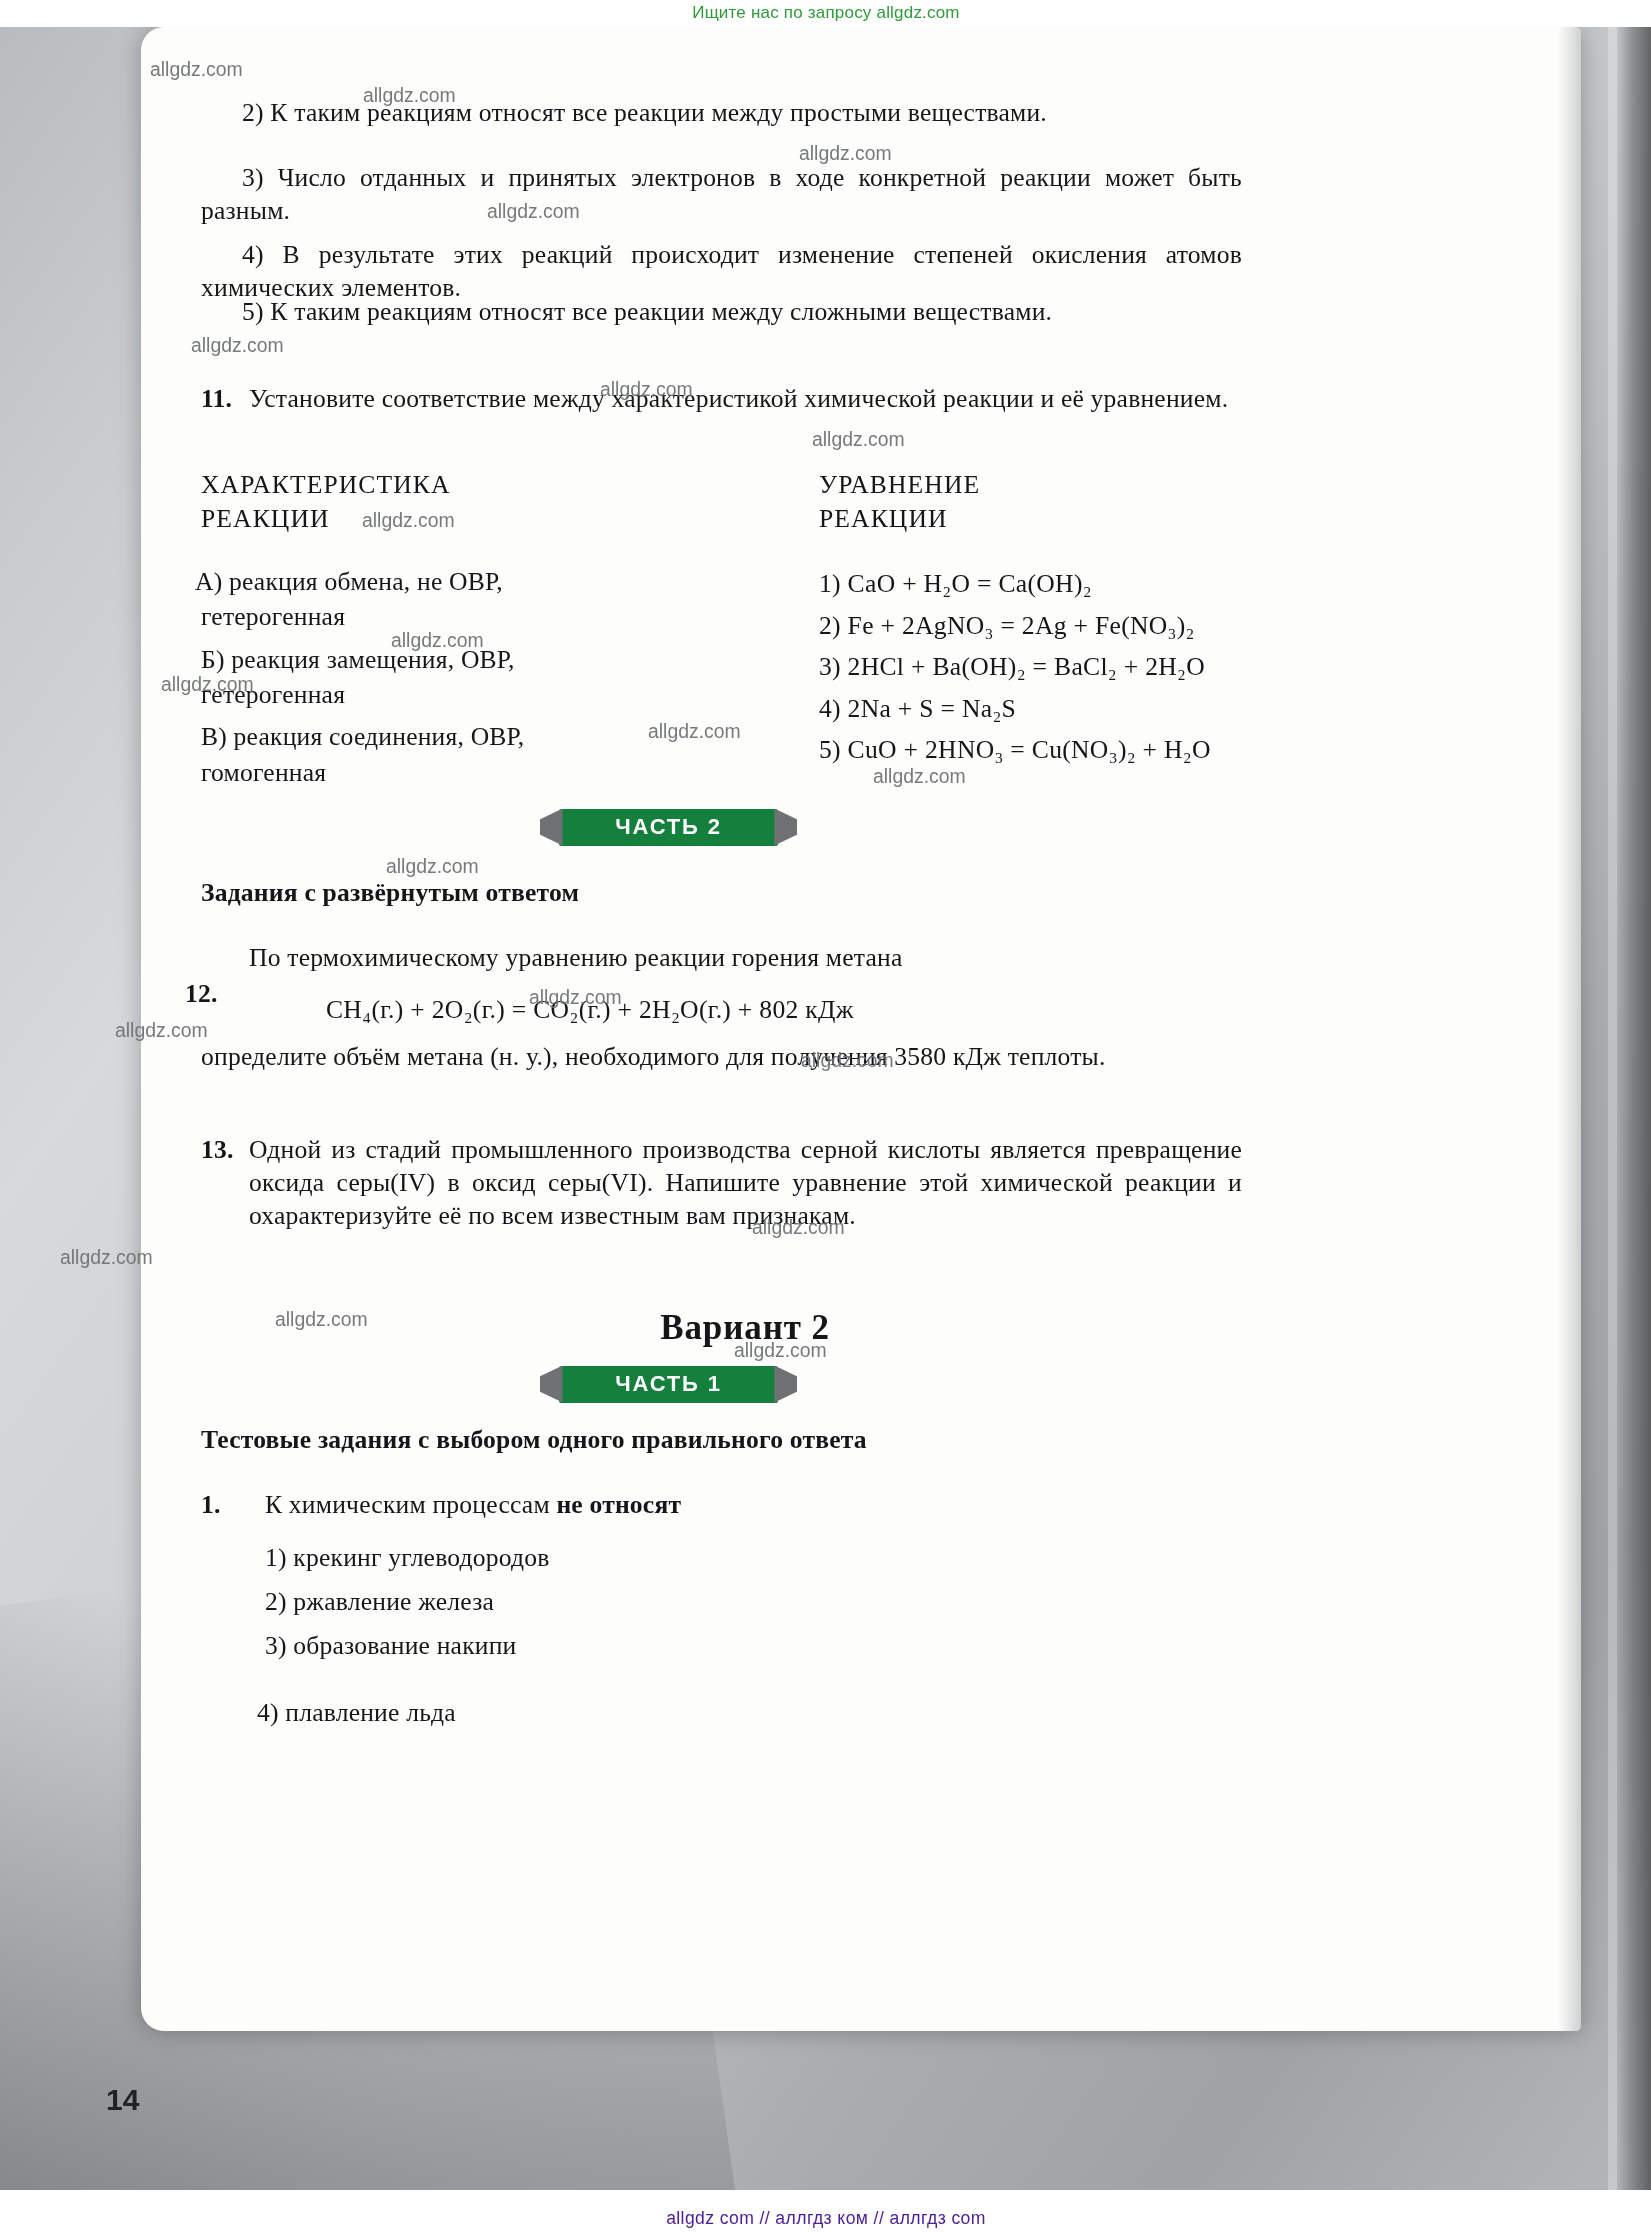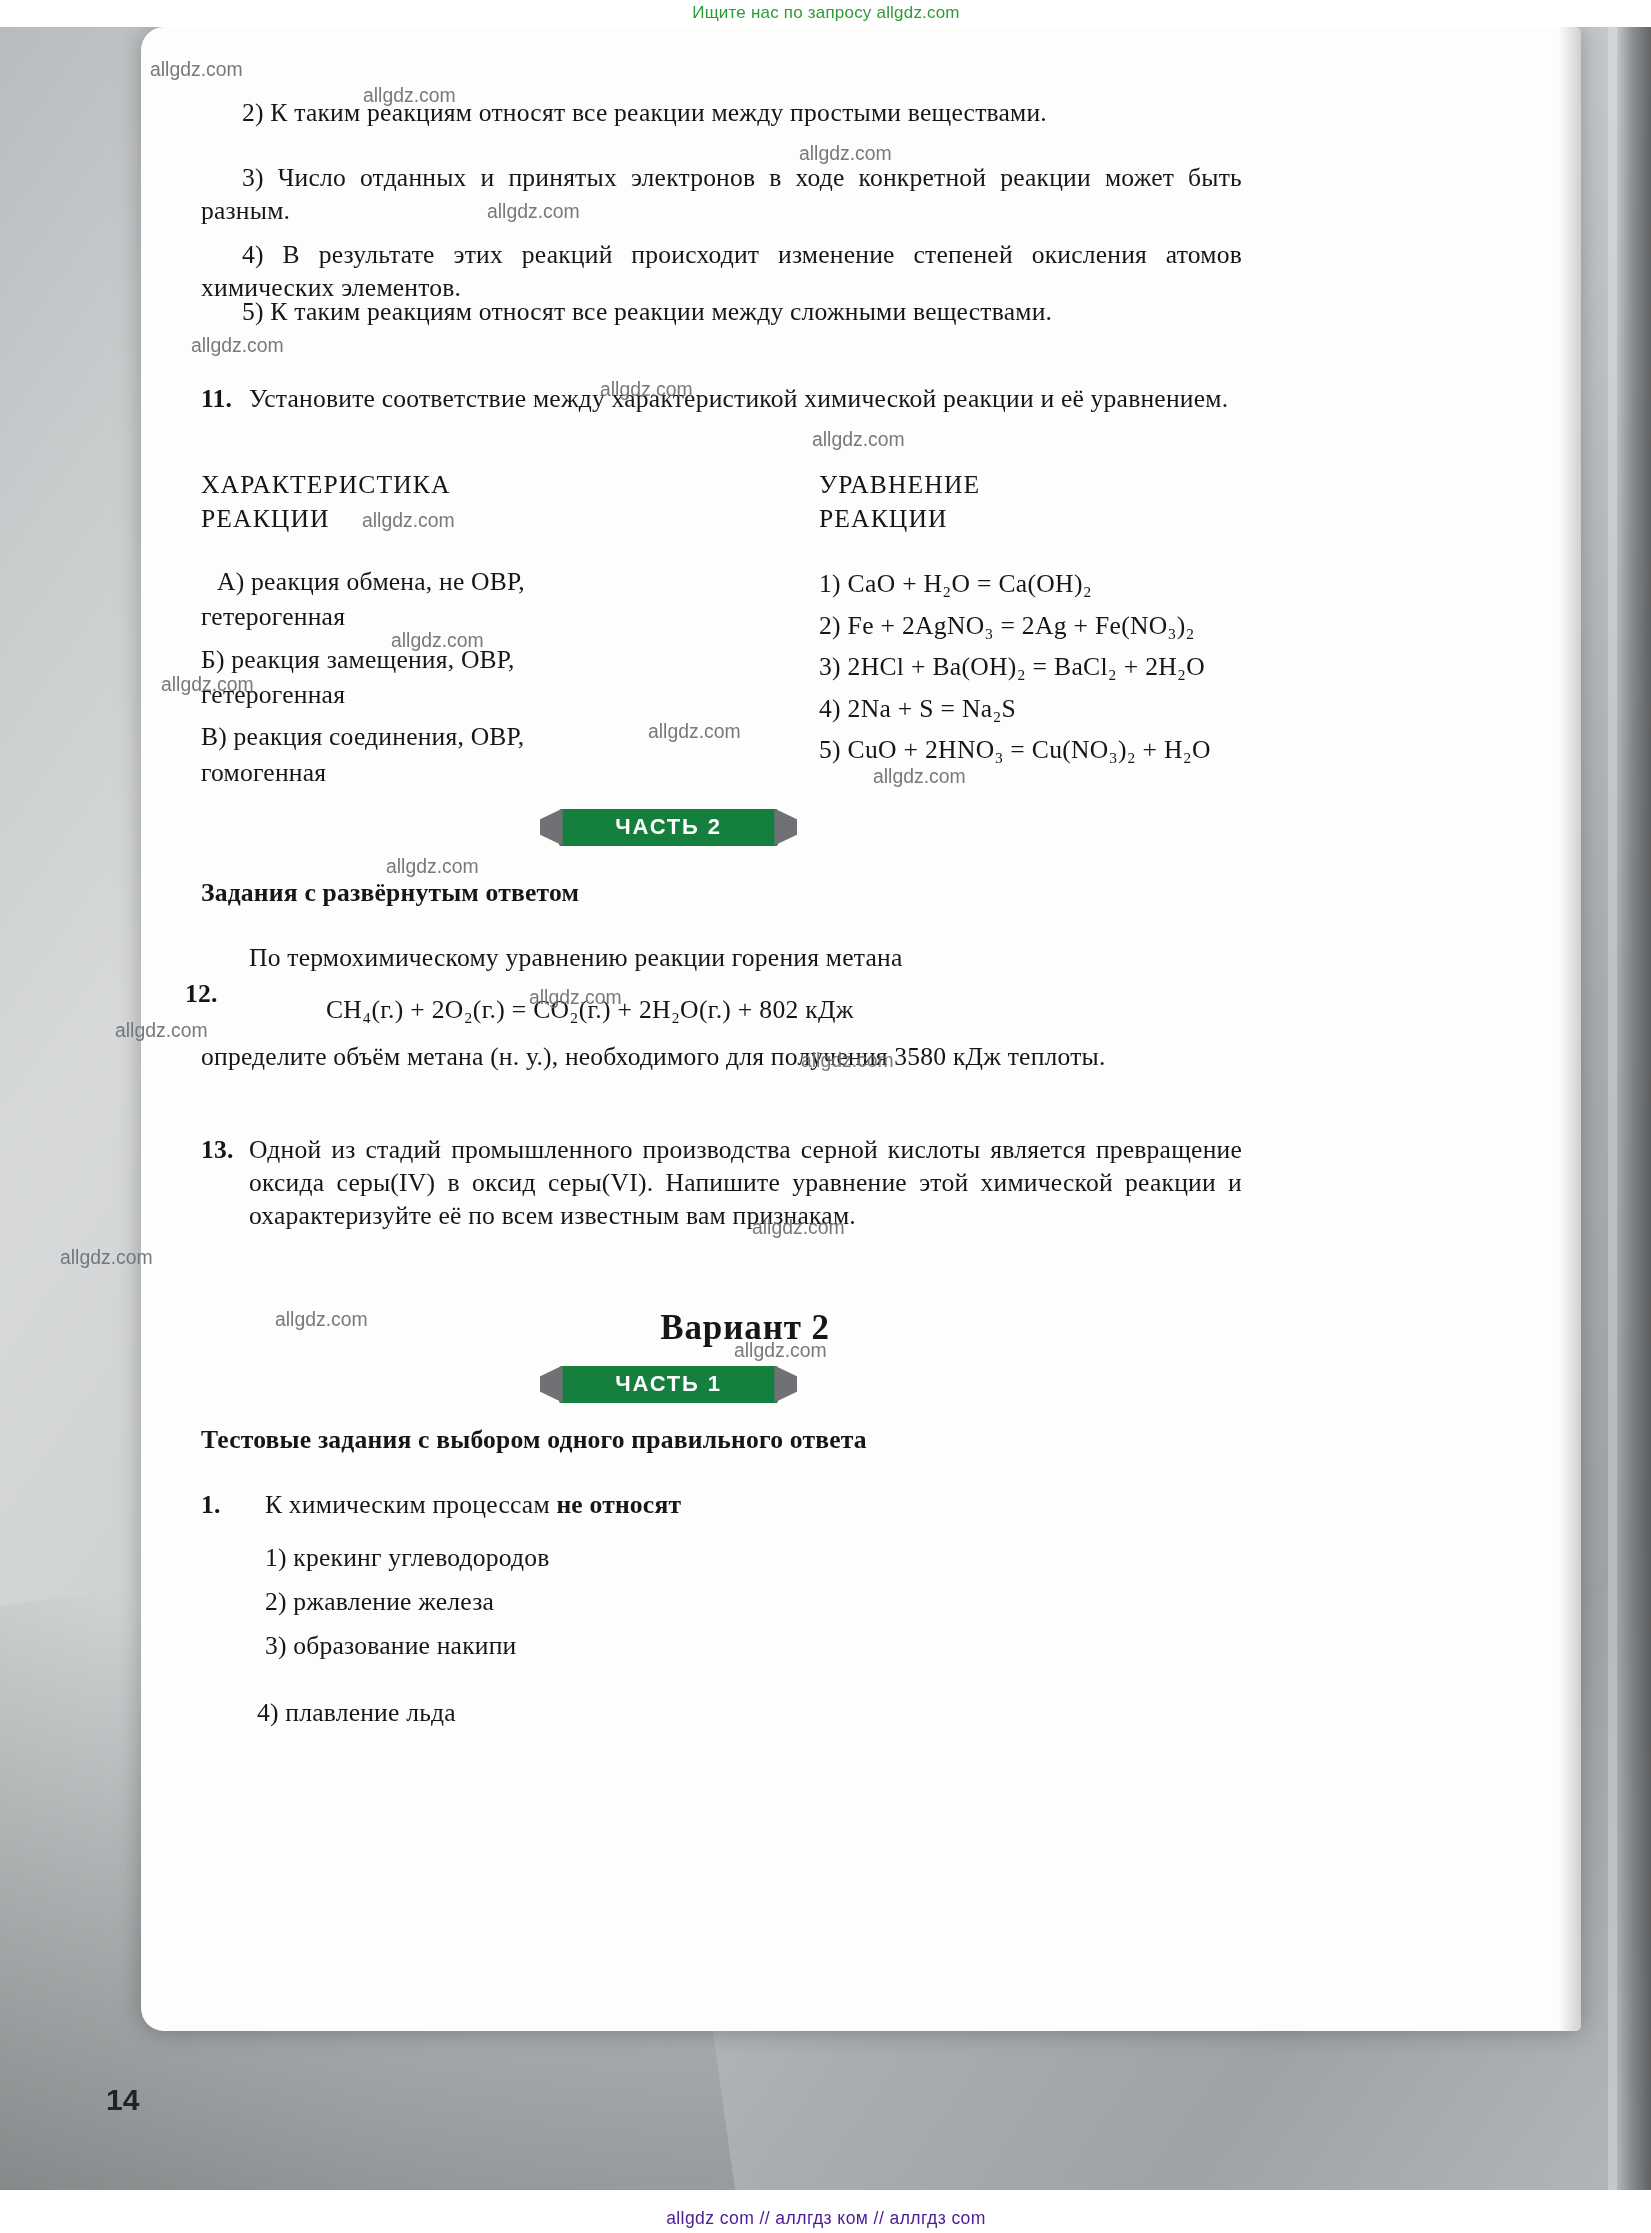--- a/index.html
+++ b/index.html
@@ -249,21 +249,21 @@
 
       <div class="blk num" style="left:60px; top:355px;">11.</div>
       <div class="blk just" style="left:108px; top:355px; width:993px;">Установите соответствие между характеристикой химической реакции и её уравнением.</div>
 
       <div class="colhead" style="left:60px; top:441px;">ХАРАКТЕРИСТИКА</div>
       <div class="colhead" style="left:60px; top:475px;">РЕАКЦИИ</div>
 
       <div class="colhead" style="left:678px; top:441px;">УРАВНЕНИЕ</div>
       <div class="colhead" style="left:678px; top:475px;">РЕАКЦИИ</div>
 
-      <div class="blk" style="left:76px; top:538px;">А) реакция обмена, не ОВР,</div>
+      <div class="blk" style="left:54px; top:538px;">А) реакция обмена, не ОВР,</div>
       <div class="blk" style="left:60px; top:573px;">гетерогенная</div>
 
       <div class="blk" style="left:60px; top:616px;">Б) реакция замещения, ОВР,</div>
       <div class="blk" style="left:60px; top:651px;">гетерогенная</div>
 
       <div class="blk" style="left:60px; top:693px;">В) реакция соединения, ОВР,</div>
       <div class="blk" style="left:60px; top:729px;">гомогенная</div>
 
       <div class="eq" style="left:678px; top:536px;">1) CaO + H₂O = Ca(OH)₂</div>
       <div class="eq" style="left:678px; top:578px;">2) Fe + 2AgNO₃ = 2Ag + Fe(NO₃)₂</div>

